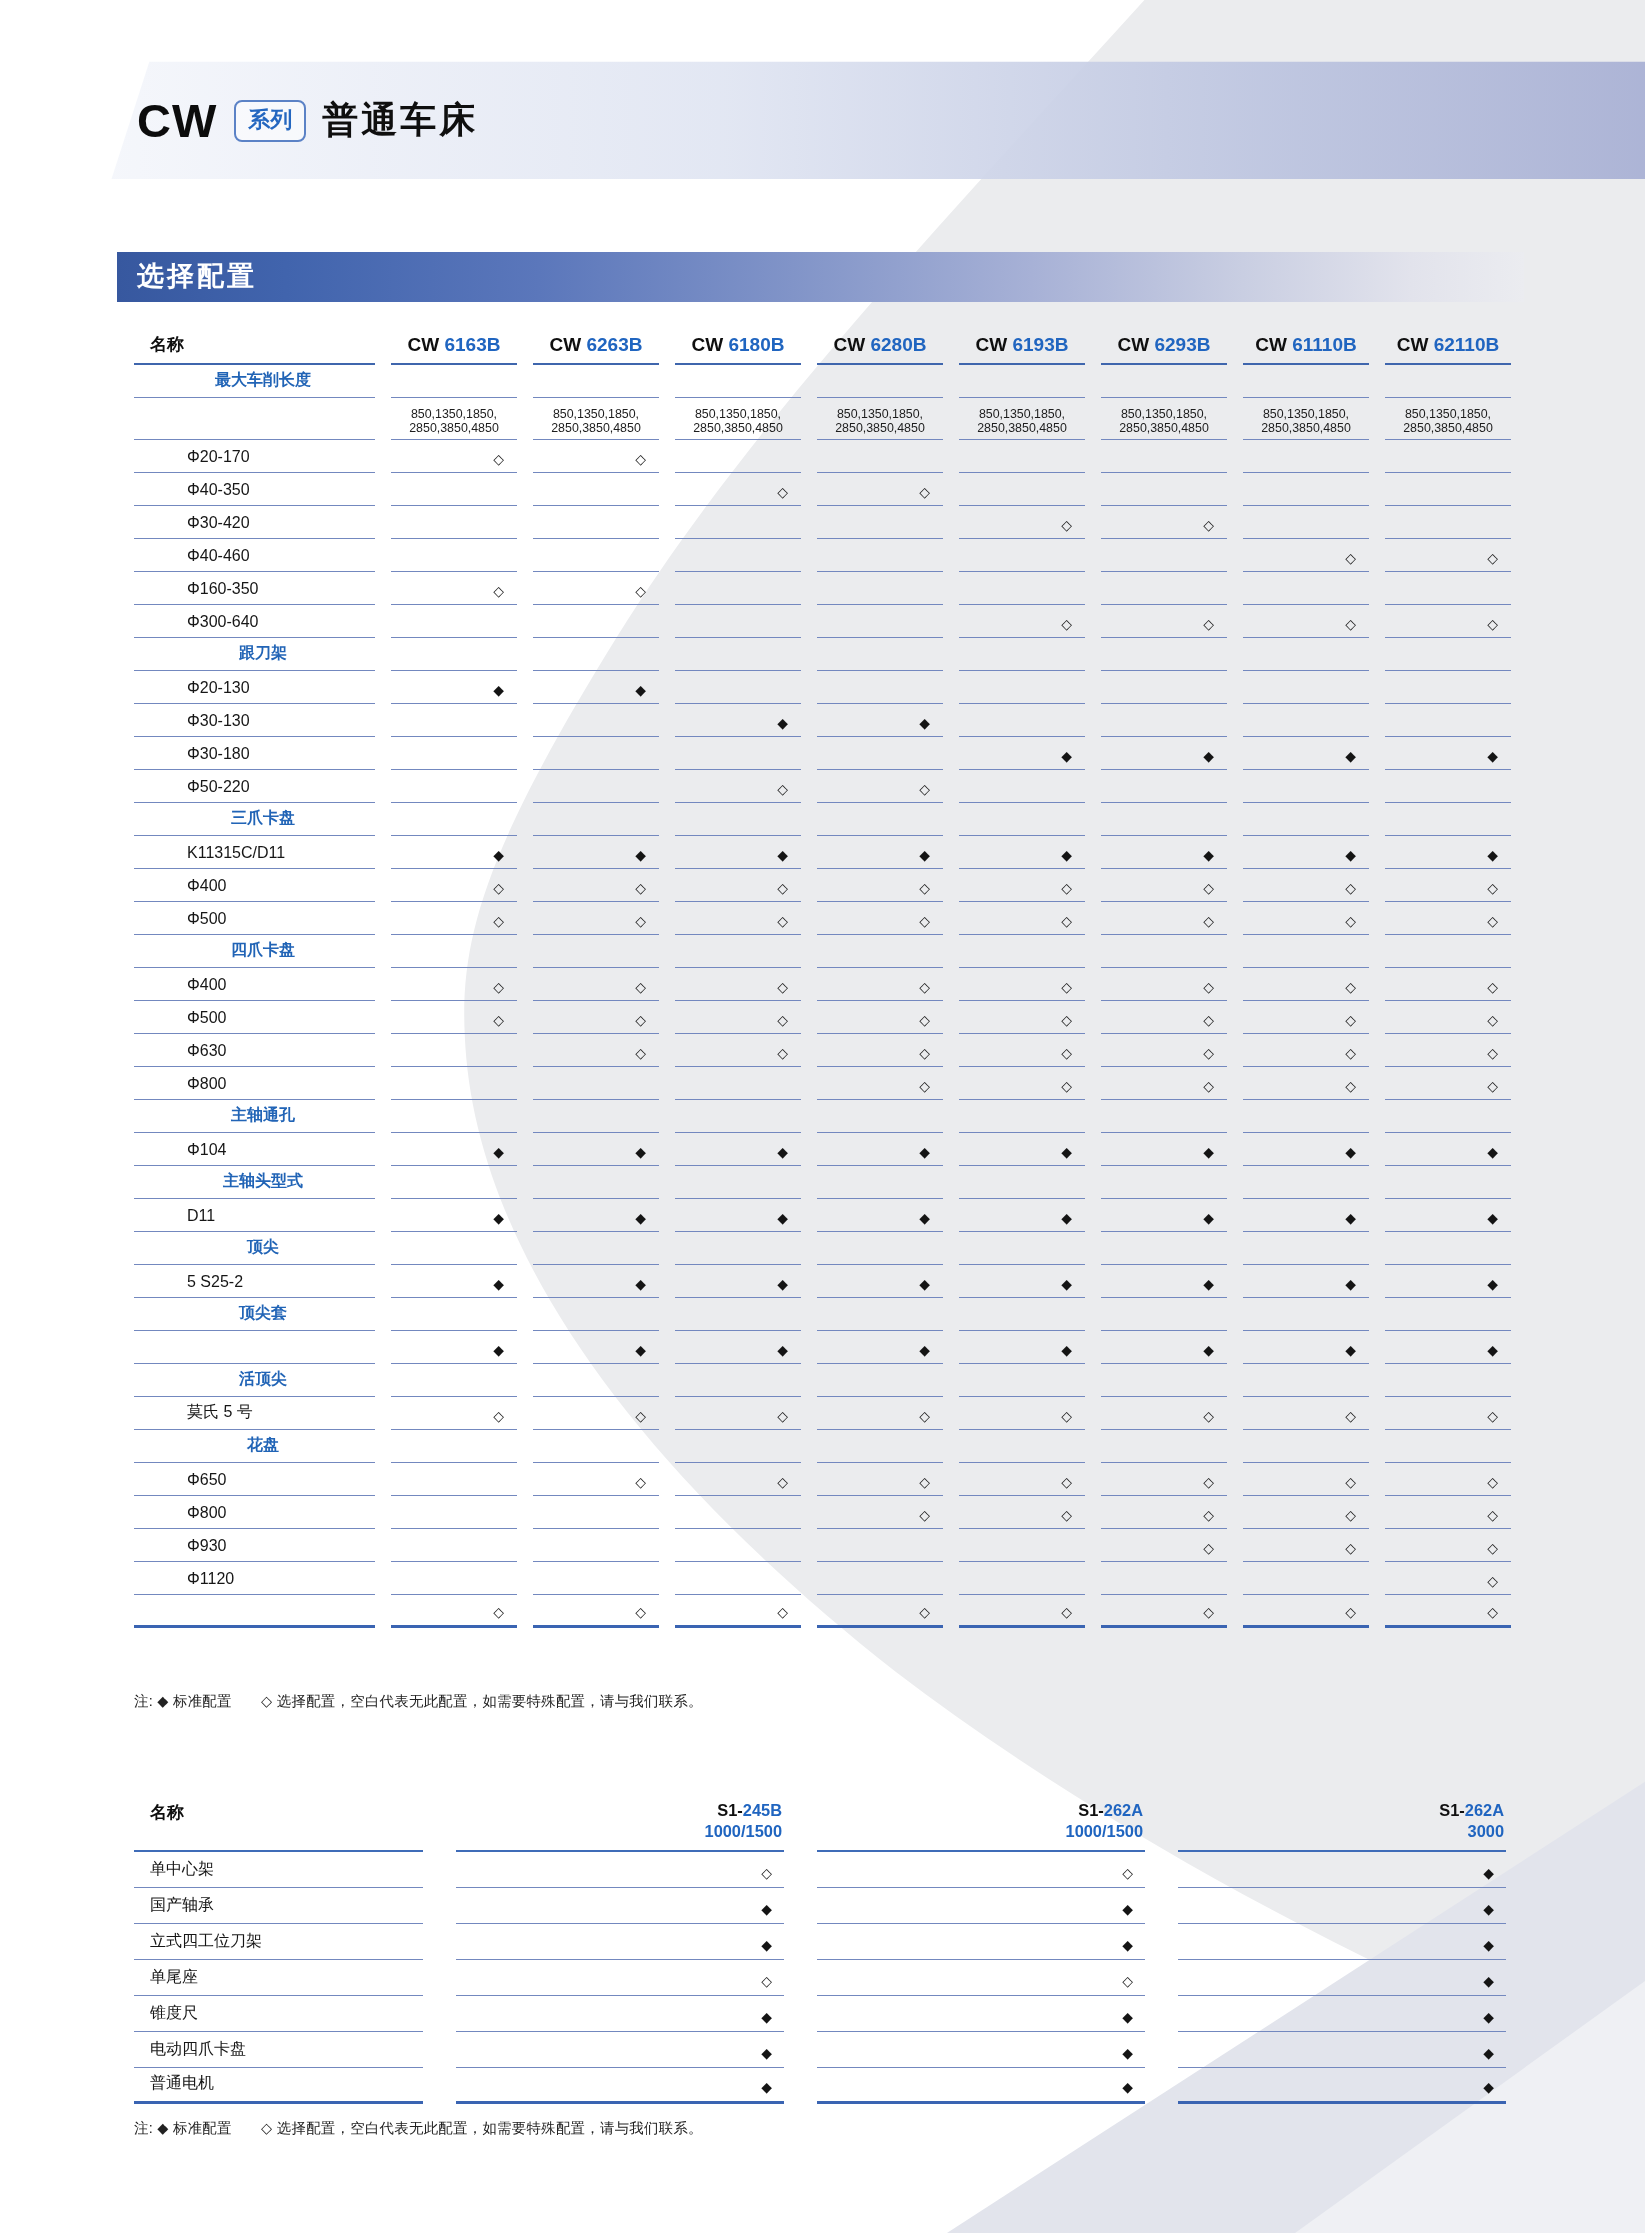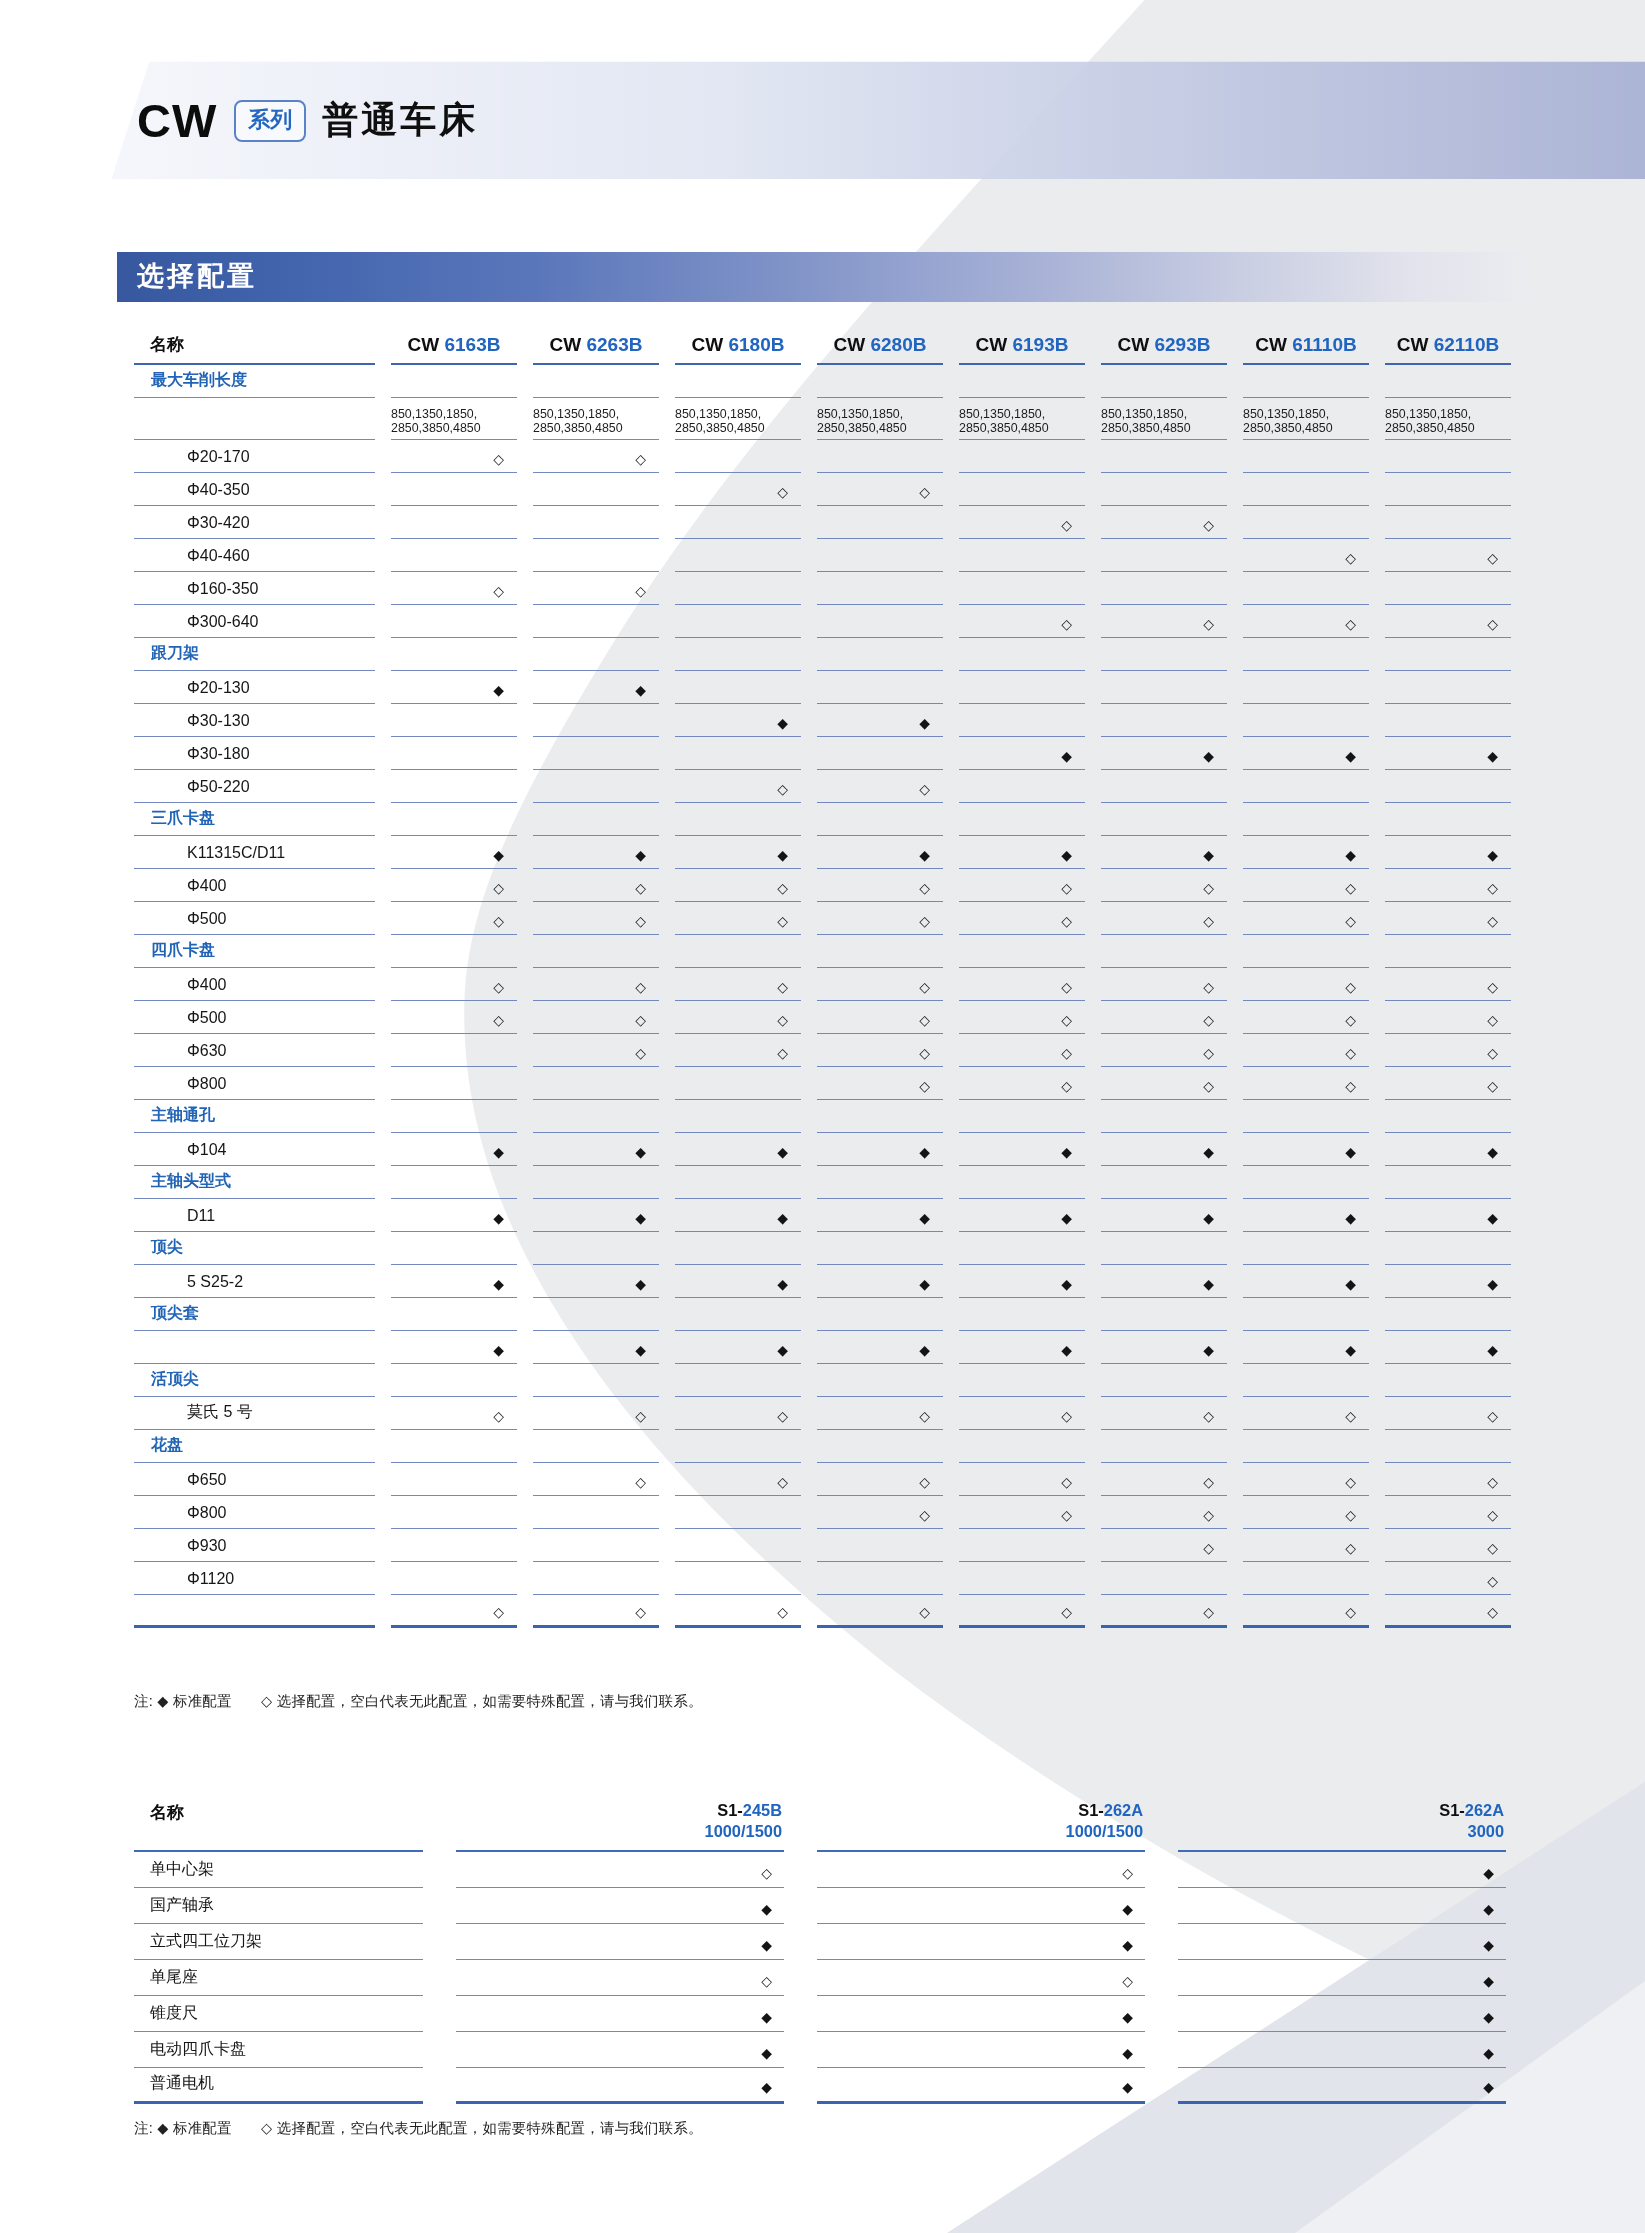--- a/index.html
+++ b/index.html
@@ -29,23 +29,23 @@
   .rh-header { height:37px; }
   .rh-header > div { border-bottom:2px solid #3f66ad; }
   .rh-item { height:33px; }
   .rh-values { height:42px; }
   .rh-last > div { border-bottom:3px solid #3a64b2; }
 
   .t1-namehead { font-size:17px; font-weight:700; color:#0f0f0f; padding:0 0 7px 16px; }
   .t1-colhead  { text-align:center; font-weight:700; font-size:19px; color:#0f0f0f; padding-bottom:7px; white-space:nowrap; }
   .model-num   { color:#2065c0; }
   .t1-name     { font-size:16px; color:#161616; padding:0 0 6px 53px; white-space:nowrap; }
-  .t1-section-name { font-size:16px; font-weight:700; color:#2164b6; padding:0 0 6px 17px; white-space:nowrap; }
+  .t1-section-name { font-size:16px; font-weight:700; color:#2164b6; padding:0 0 6px 17px; white-space:nowrap;text-align:center; }
   .sym  { text-align:right; padding:0 13px 5px 0; font-size:14px; color:#141414; }
-  .vals { font-size:12.4px; line-height:14px; color:#1d1d1d; padding-bottom:4px; white-space:nowrap; }
+  .vals { text-align:center; font-size:12.4px; line-height:14px; color:#1d1d1d; padding-bottom:4px; white-space:nowrap; }
 
   .note { position:absolute; left:134px; font-size:14.4px; color:#222222; letter-spacing:0.3px; }
   .note-1 { top:1692px; }
   .note-2 { top:2119px; }
 
   
   .table2 { position:absolute; left:134px; top:1782px; width:1372px; }
   .t2-row { display:grid; grid-template-columns:289px 328px 328px 328px; column-gap:33px; align-items:end; }
   .t2-row > div { border-bottom:1.5px solid #7388bf; box-sizing:border-box; }
   .t2-header { height:70px; }

